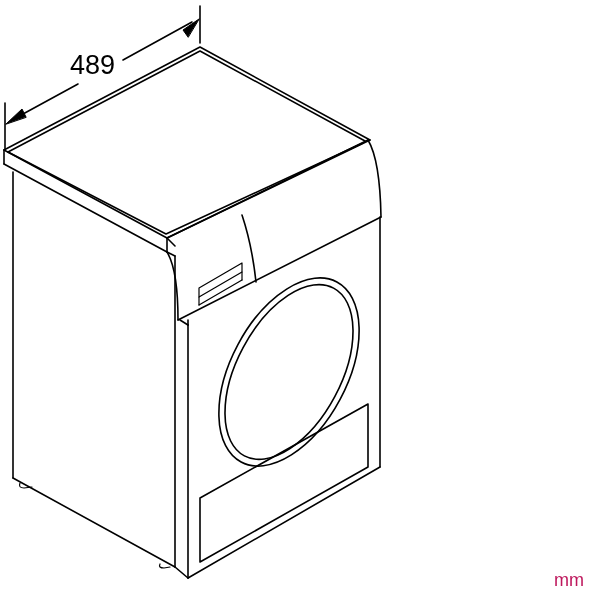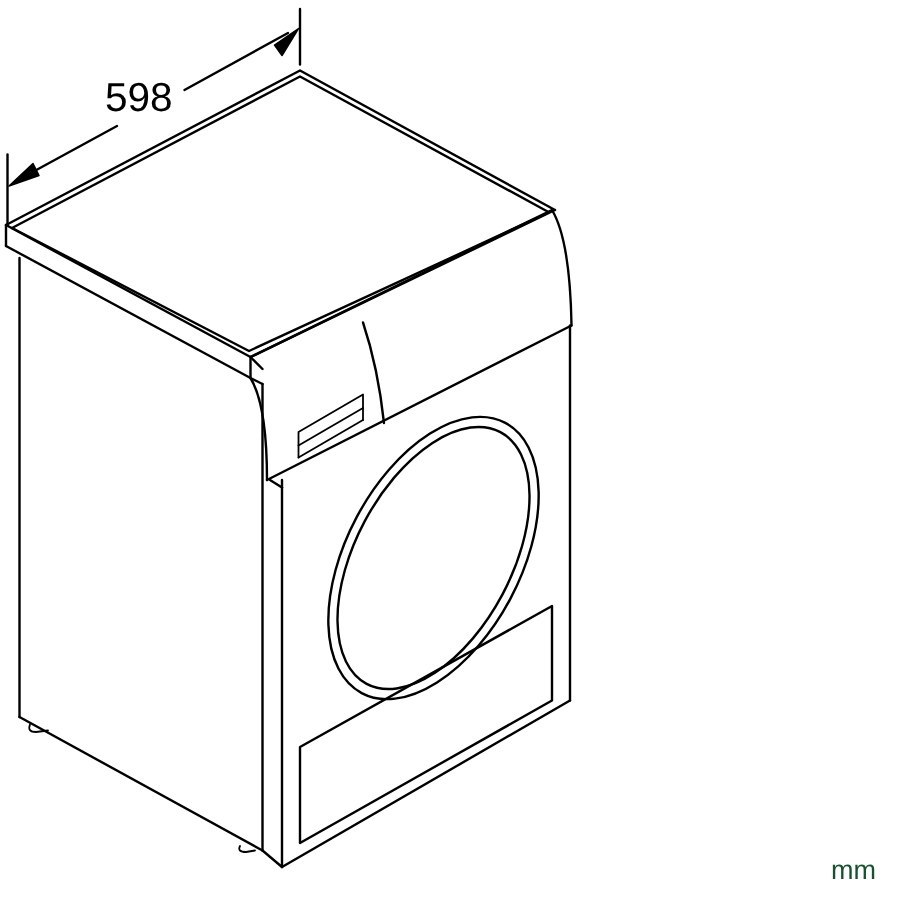--- a/index.html
+++ b/index.html
@@ -1,19 +1,19 @@
 <!DOCTYPE html>
 <html><head>
 <meta charset="utf-8">
 <style>
   html, body { margin: 0; padding: 0; background: #ffffff; }
   body { width: 600px; height: 600px; position: relative; overflow: hidden; font-family: "Liberation Sans", sans-serif; }
   .drawing { position: absolute; left: 0; top: 0; width: 600px; height: 600px; }
   .dim-label { position: absolute; left: 70px; top: 50px; font-size: 27px; color: #000; font-family: "Liberation Sans", sans-serif; }
-  .unit-label { position: absolute; left: 554px; top: 570px; font-size: 18px; color: #14532d; font-family: "Liberation Sans", sans-serif; }
+  .unit-label { position: absolute; left: 554px; top: 570px; font-size: 18px; color: #be185d; font-family: "Liberation Sans", sans-serif; }
   svg path, svg line, svg polyline, svg polygon, svg ellipse { fill: none; stroke: #000; stroke-width: 1.6; stroke-linejoin: round; stroke-linecap: round; }
   svg .arrow { fill: #000; stroke: #000; stroke-width: 1; }
   svg .thin { stroke-width: 1.2; }
 </style>
 </head>
 <body>
 
 <div class="drawing">
   <svg width="600" height="600" viewBox="0 0 600 600" xmlns="http://www.w3.org/2000/svg">
 
@@ -81,14 +81,14 @@
       <polygon points="200,498 368,404 368,467 200,562"></polygon>
     </g>
 
     <g>
       <path class="thin" d="M20,483 Q18,488 24,488 L32,487"></path>
       <path class="thin" d="M160,564 Q158,568 164,568 L170,567"></path>
     </g>
   </svg>
 </div>
 
-<div class="dim-label">598</div>
+<div class="dim-label">489</div>
 <div class="unit-label">mm</div>
 
 </body></html>

